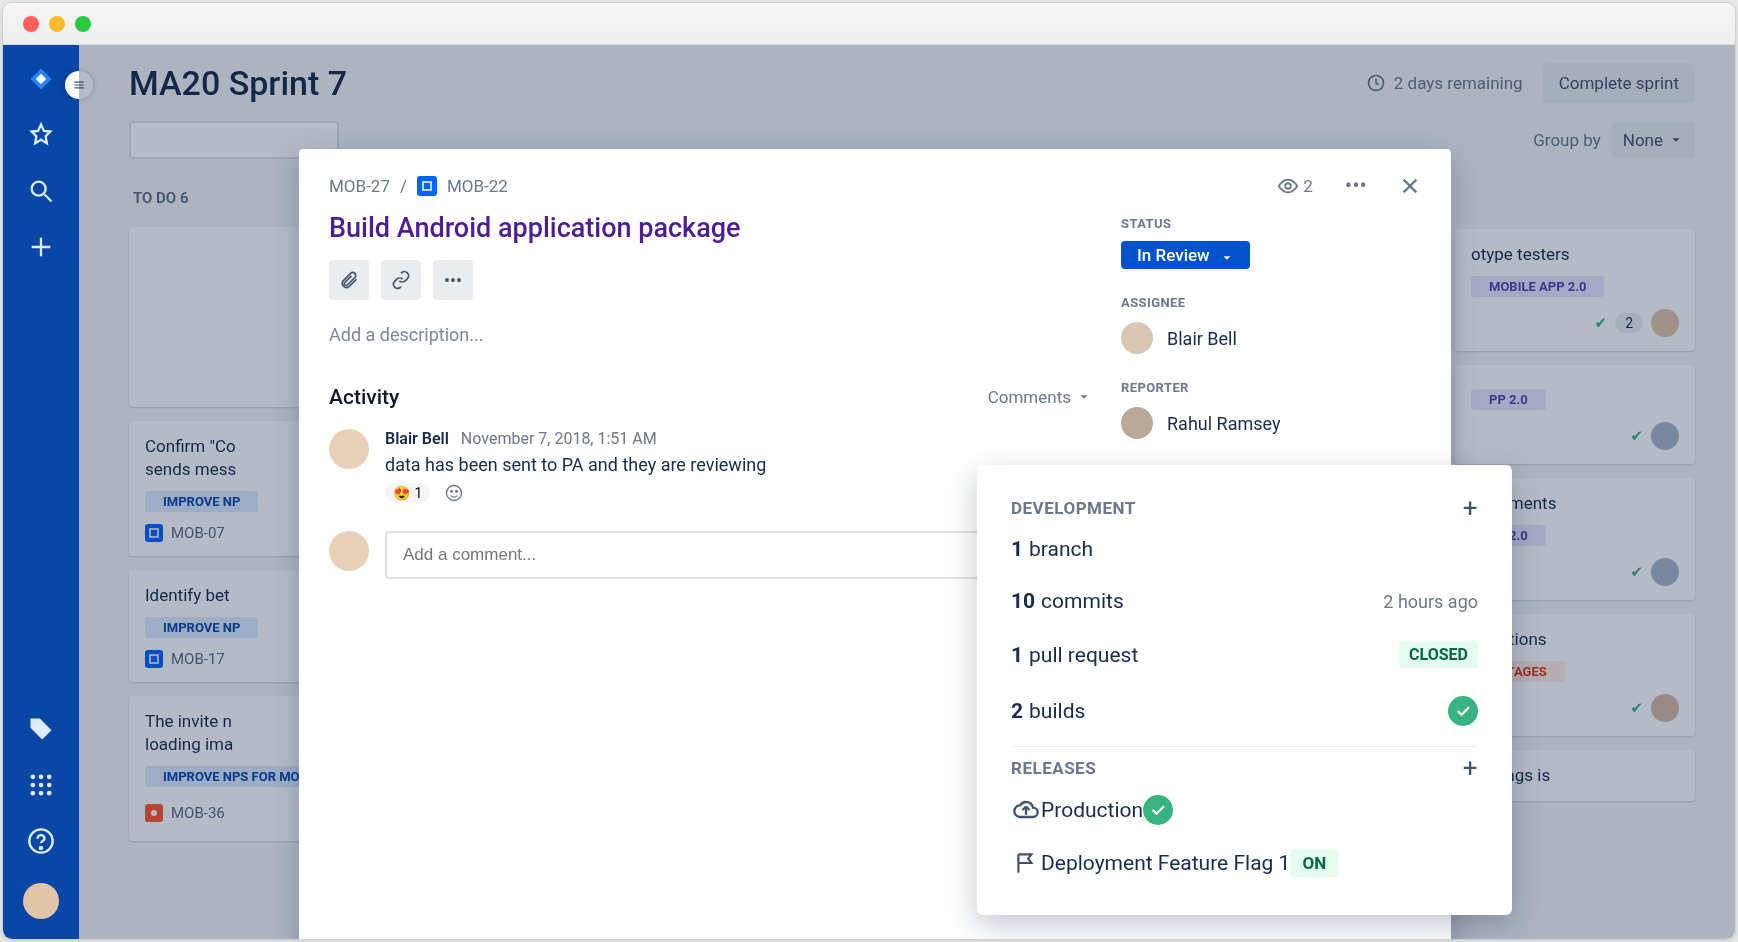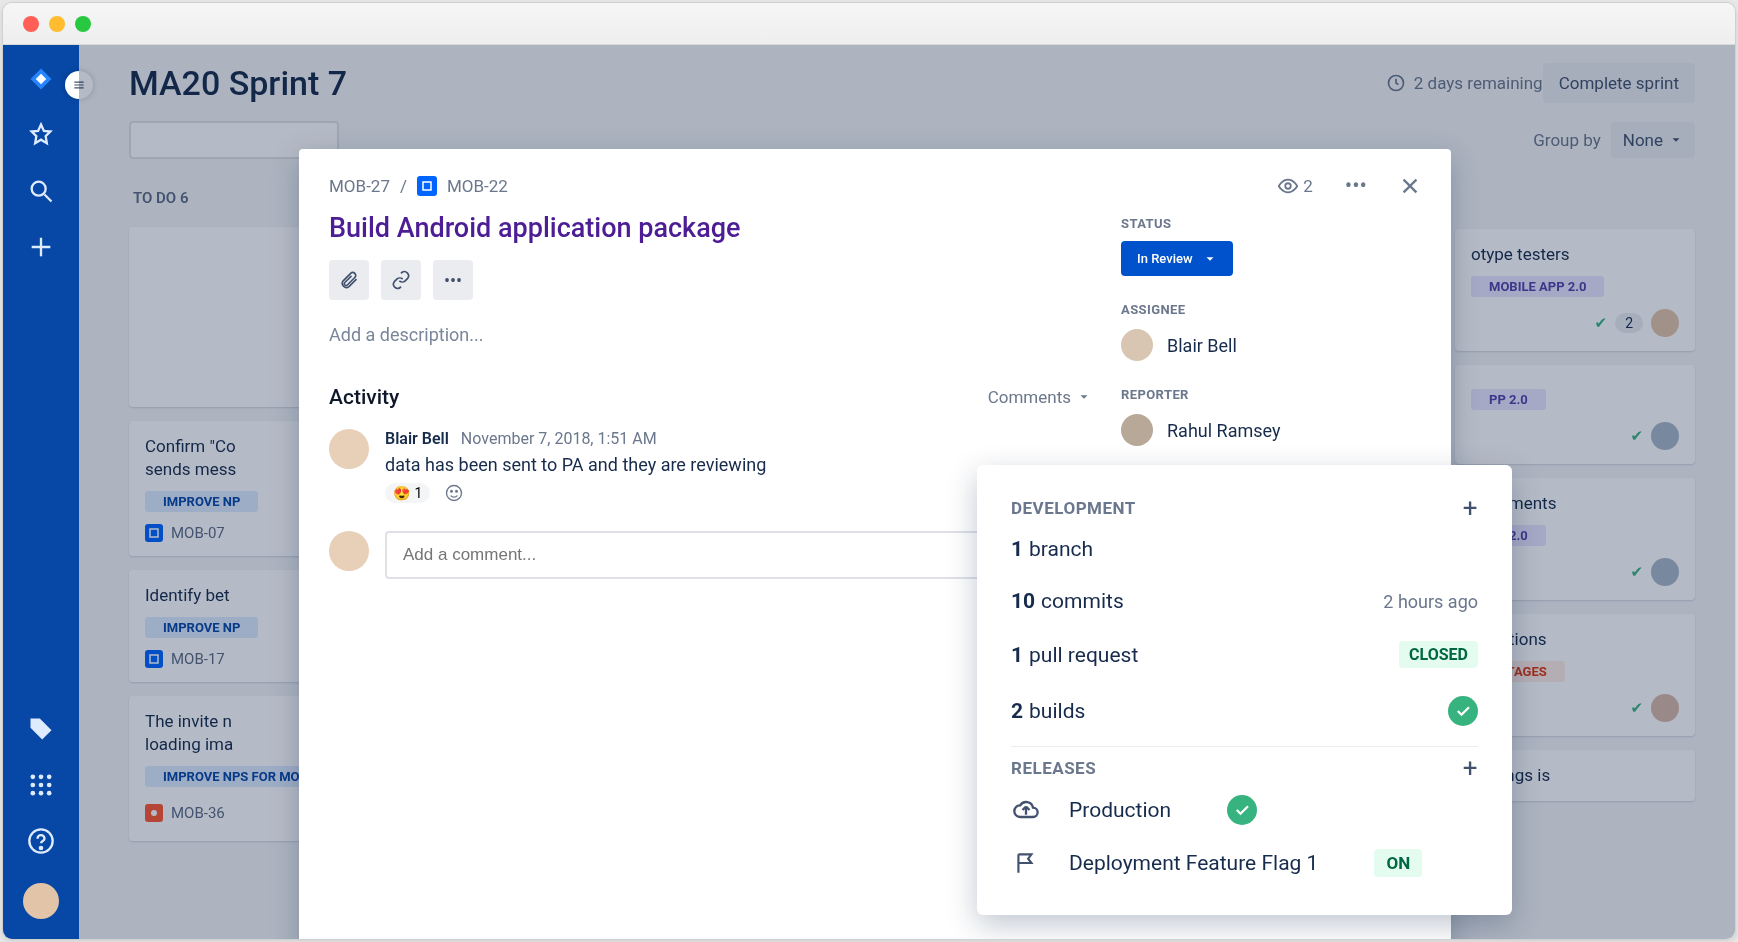--- a/index.html
+++ b/index.html
@@ -22,21 +22,21 @@
   .nav-icon svg{width:28px;height:28px;}
   .nav-avatar{width:36px; height:36px; border-radius:50%; background:#e2c4a8;}
   
   
   .collapse-toggle{position:absolute; left:76px; top:26px; transform:translateX(-50%); width:28px; height:28px; border-radius:50%; background:#fff; box-shadow:0 0 6px rgba(0,0,0,.2); display:flex; align-items:center; justify-content:center; z-index:4; cursor:pointer;}
   
   
   .main { flex:1; position:relative; background:#f4f5f7; overflow:hidden;}
   .dim { position:absolute; inset:0; background:rgba(9,30,66,0.30); z-index:5; pointer-events:none; }
   
-  .sprint-header{padding:18px 40px 0 50px; display:flex; align-items:center; }
+  .sprint-header{padding:18px 40px 0 50px; display:flex; align-items:center; gap:20px;}
   .sprint-title{font-size:34px; font-weight:500; color:#172b4d;}
   .sprint-header .grow{flex:1;}
   .remaining{display:flex; align-items:center; gap:8px; color:#6b778c; font-size:17px;}
   .btn-grey{background:#ebecf0; padding:10px 16px; border-radius:4px; color:#42526e; font-size:17px; cursor:pointer;}
   
   .toolbar-row{padding:18px 40px 0 50px; display:flex; align-items:center; gap:16px;}
   .search-box{width:210px; height:38px; background:#fff; border:2px solid #dfe1e6; border-radius:4px;}
   .groupby{margin-left:auto; display:flex; align-items:center; gap:10px; color:#6b778c; font-size:17px;}
   .select-pill{display:flex; align-items:center; gap:6px; background:#ebecf0; padding:8px 12px; border-radius:4px; color:#42526e; font-size:17px; cursor:pointer;}
   
@@ -85,40 +85,40 @@
   .comment .react{margin-top:8px; display:flex; align-items:center; gap:14px;}
   .react-pill{display:flex; align-items:center; gap:4px; background:#f4f5f7; padding:2px 8px; border-radius:12px; font-size:14px;}
   .react-add{color:#6b778c; cursor:pointer;}
   
   .add-comment{display:flex; gap:16px; margin-top:28px;}
   .add-comment input{flex:1; height:48px; border:2px solid #dfe1e6; border-radius:4px; padding:0 16px; font-size:17px; color:#7f1d1d;}
   
   
   .modal-side{width:300px;}
   .side-label{font-size:13px; font-weight:700; color:#6b778c; letter-spacing:.4px; margin-top:4px;}
-  .status-btn{margin-top:10px; display:inline-flex; align-items:flex-end; gap:10px; background:#0052cc; color:#fff; padding:10px 16px; border-radius:4px; font-size:13px; font-weight:500; cursor:pointer;}
+  .status-btn{margin-top:10px; display:inline-flex; align-items:flex-end; gap:10px; background:#0052cc; color:#fff; padding:4px 16px; border-radius:4px; font-size:17px; font-weight:500; cursor:pointer;}
   .person{display:flex; align-items:center; gap:14px; margin-top:12px; font-size:18px; color:#172b4d;}
   .person .avatar{width:32px;height:32px;border-radius:50%;background:#d8c6b2;}
   .mt{margin-top:26px;}
   
   
   .dev-panel{position:absolute; left:974px; top:420px; width:535px; background:#fff; border-radius:6px; box-shadow:0 10px 30px rgba(9,30,66,.25); z-index:8; padding:28px 34px 26px 34px;}
   .dp-head{display:flex; align-items:center; color:#6b778c; font-size:17px; font-weight:700; letter-spacing:.5px;}
   .dp-head .grow{flex:1;}
   .dp-head .plus{font-size:26px; cursor:pointer; color:#42526e; font-weight:400;}
   .dp-row{display:flex; align-items:center; padding:14px 0; font-size:21px; color:#172b4d;}
   .dp-row strong{font-weight:700; margin-right:6px;}
   .dp-row .grow{flex:1;}
   .dp-meta{color:#6b778c; font-size:18px;}
   .badge-closed{background:#e3fcef; color:#006644; font-weight:700; padding:4px 10px; border-radius:4px; font-size:16px;}
   .badge-on{background:#e3fcef; color:#006644; font-weight:700; padding:4px 12px; border-radius:4px; font-size:17px;}
   .green-check{width:30px;height:30px;border-radius:50%;background:#36b37e;display:flex;align-items:center;justify-content:center;}
   .green-check svg{width:18px;height:18px;}
   .dp-sep{height:1px; background:#ebecf0; margin:6px 0;}
-  .rel-row{display:flex; align-items:center; gap:28px; padding:12px 0; font-size:21px; color:#172b4d;}
+  .rel-row{display:flex; align-items:center; gap:0; padding:12px 0; font-size:21px; color:#172b4d;}
   .rel-icon{width:30px; display:flex; justify-content:center; color:#42526e;}
   
   svg{display:block;}
 </style>
 </head>
 <body>
 
 <div class="mac-window">
   <div class="titlebar">
     <div class="traffic">

